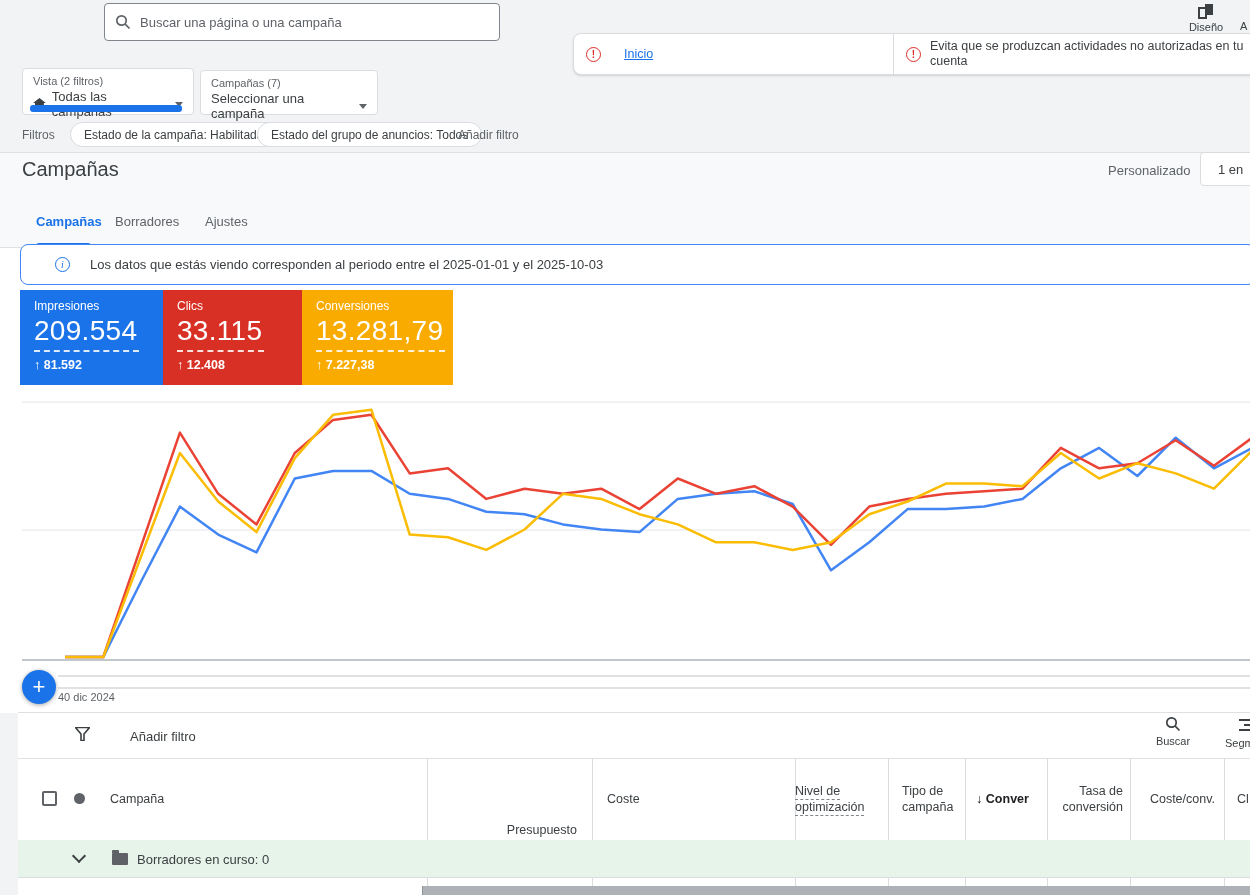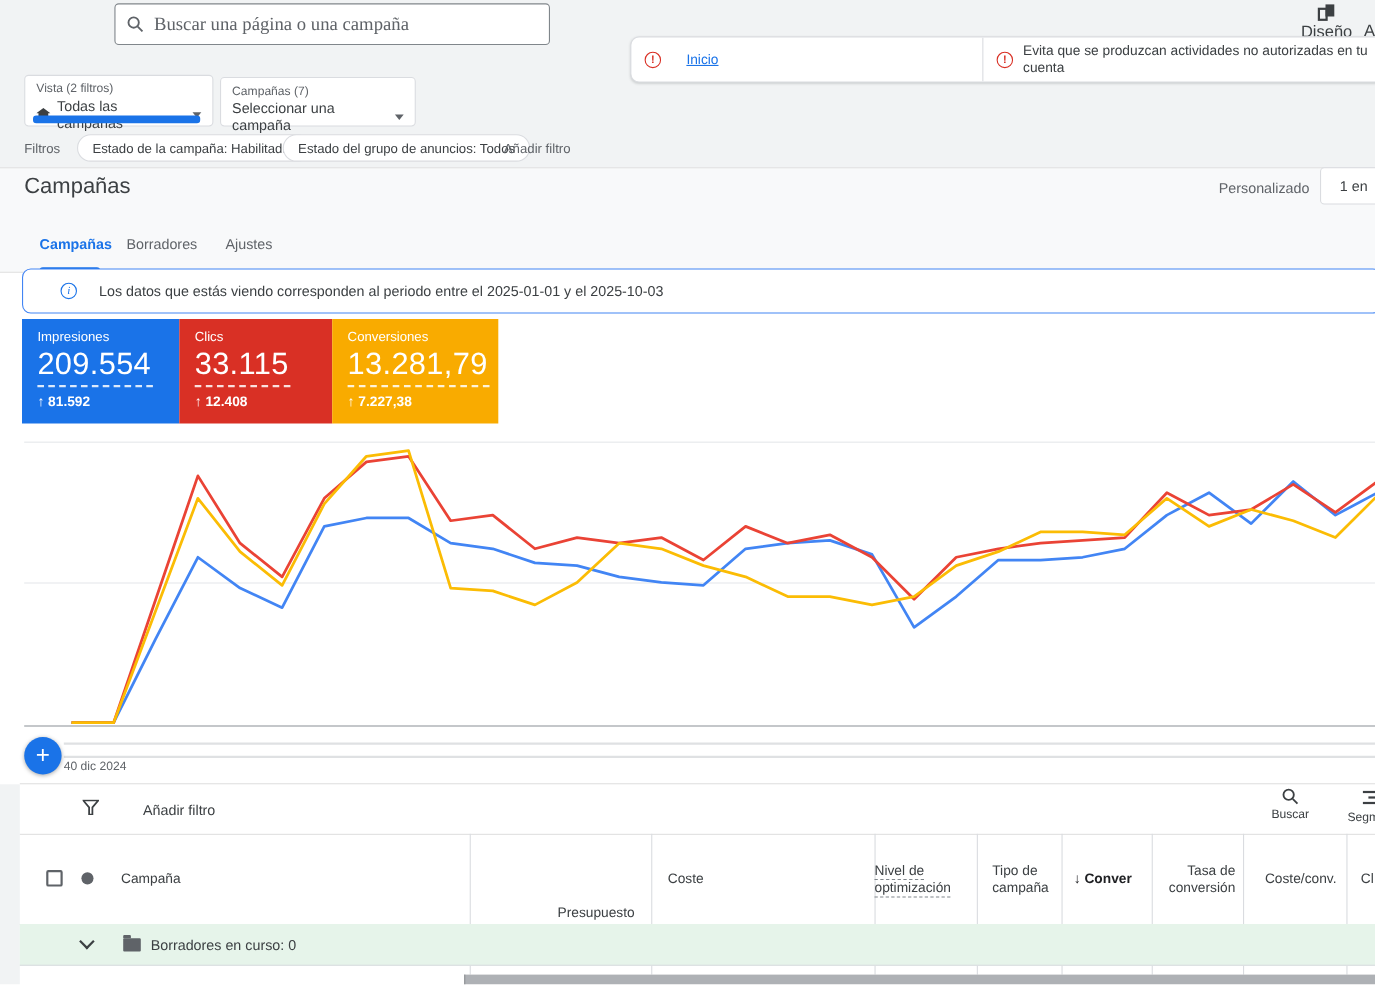--- a/index.html
+++ b/index.html
@@ -8,26 +8,26 @@
   .abs { position:absolute; }
 
   
   .top-strip { left:0; top:0; width:1250px; height:152px; background:#f1f3f4; }
   .title-strip { left:0; top:152px; width:1250px; height:95px; background:#f8f9fa; }
   .left-rail { left:0; top:713px; width:18px; height:182px; background:#f1f3f4; }
   .hdiv { background:#e0e0e0; height:1px; }
 
   
   .searchbox { left:104px; top:3px; width:396px; height:38px; background:#fff; border:1px solid #80868b; border-radius:4px; display:flex; align-items:center; padding:0 10px; gap:9px; }
-  .searchbox input { border:none; outline:none; flex:1; font-size:17px; color:#3c4043; font-family:Liberation Serif, serif; background:transparent; }
+  .searchbox input { border:none; outline:none; flex:1; font-size:13px; color:#3c4043; font-family:Liberation Sans, sans-serif; background:transparent; }
   .searchbox input::placeholder { color:#5f6368; }
 
   
   .tool { display:flex; flex-direction:column; align-items:center; gap:2px; }
-  .tool-label { font-size:15px; color:#3c4043; }
+  .tool-label { font-size:11px; color:#3c4043; }
   .design-glyph { position:relative; width:16px; height:15px; }
   .design-glyph .r1 { position:absolute; left:0; top:3px; width:9px; height:12px; border:2px solid #3c4043; }
   .design-glyph .r2 { position:absolute; left:7px; top:0; width:8px; height:11px; background:#3c4043; }
 
   
   .alertbar { left:573px; top:33px; width:700px; height:42px; background:#fff; border:1px solid #dadce0; border-radius:8px; box-shadow:0 1px 2px rgba(60,64,67,.18); display:flex; overflow:hidden; }
   .alert { display:flex; align-items:center; gap:9px; padding:0 12px; }
   .alert-sep { width:1px; background:#dadce0; height:100%; }
   .warn-ic { width:15px; height:15px; border:1.8px solid #d93025; border-radius:50%; color:#d93025; font-size:10px; font-weight:bold; display:flex; align-items:center; justify-content:center; flex:none; }
   .alert-text { font-size:12.5px; color:#3c4043; line-height:15px; white-space:nowrap; }

